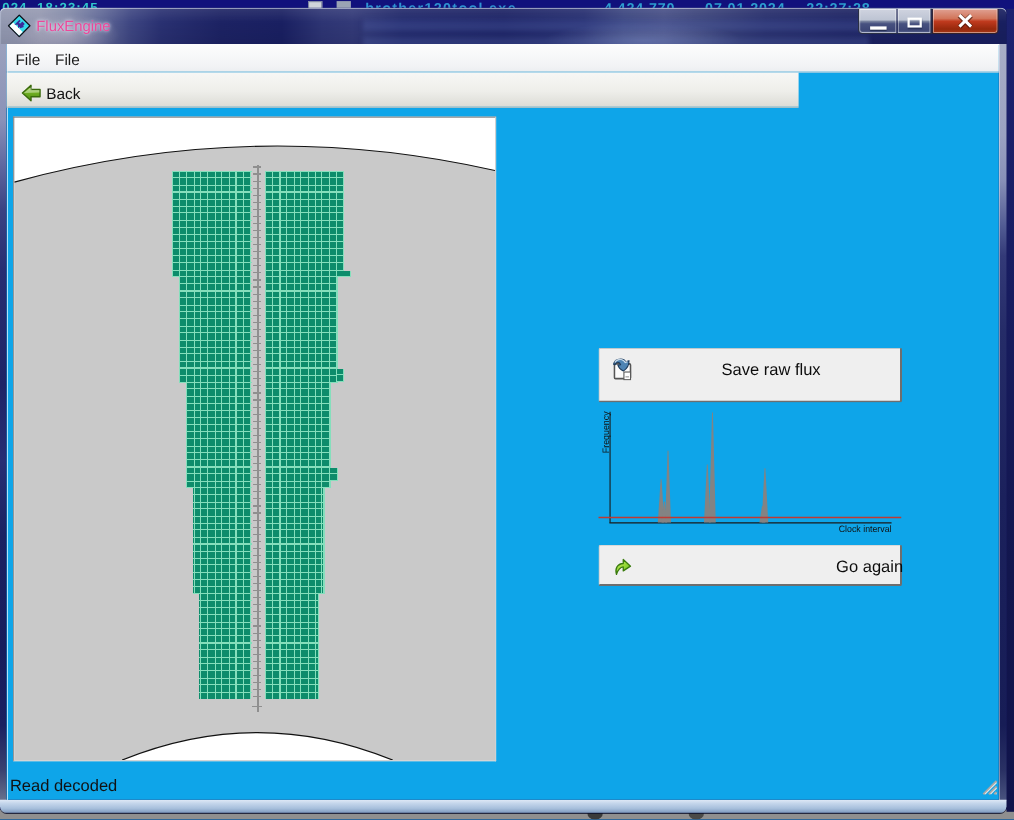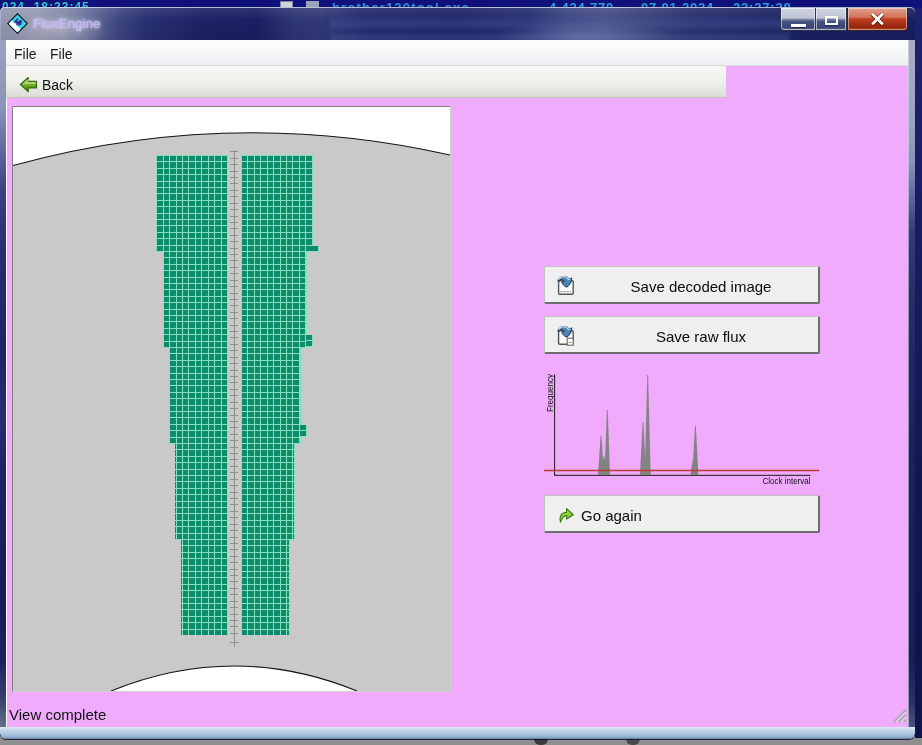--- a/index.html
+++ b/index.html
@@ -37,21 +37,21 @@
     background:linear-gradient(rgba(90,110,180,0) 0%,rgba(96,116,186,.28) 22%,rgba(90,110,180,.30) 38%,rgba(70,86,160,0) 52%,rgba(96,116,186,.22) 66%,rgba(100,120,190,.30) 82%,rgba(80,96,170,.05) 100%);
     filter:blur(2px)"></div>
 
   <svg class="abs" style="left:7px;top:6px" width="21" height="21" viewBox="0 0 21 21">
     <g transform="rotate(45 10.5 10.5)">
       <rect x="3.6" y="3.6" width="13.8" height="13.8" fill="#35d8e8" stroke="#101018" stroke-width="1.2"></rect>
       <rect x="4.4" y="12.2" width="12.2" height="4.6" fill="#ffffff"></rect>
       <path d="M7.5 6.5 L7.5 11 L9 9.5 L10.5 11 L10.5 6.5 L12 6.5 L12 11 L13.5 8" stroke="#3a2a9a" stroke-width="1.6" fill="none"></path>
     </g>
   </svg>
-  <div class="abs" style="left:33px;top:9px;font-size:13.5px;color:#c4b5fd;text-shadow:0 0 5px rgba(235,240,255,.9),0 0 2px rgba(235,240,255,.7)">FluxEngine</div>
+  <div class="abs" style="left:33px;top:9px;font-size:13.5px;color:#ec4899;text-shadow:0 0 5px rgba(235,240,255,.9),0 0 2px rgba(235,240,255,.7)">FluxEngine</div>
 
   <div class="abs" style="left:780px;top:1px;width:128px;height:23px">
 
     <div class="abs" style="left:0;top:0;width:36px;height:23px;border:1px solid #2a3045;border-top:none;border-radius:0 0 0 4px;box-sizing:border-box;
       background:linear-gradient(#d0d4e0 0%,#bdc4d3 46%,#79839f 52%,#475180 62%,#3d4676 88%,#5d6992 100%);box-shadow:inset 0 0 0 1px rgba(255,255,255,.55)">
       <div class="abs" style="left:10px;top:16px;width:15px;height:3px;background:#fff;box-shadow:0 1px 1px rgba(20,30,60,.8)"></div>
     </div>
 
     <div class="abs" style="left:36px;top:0;width:31px;height:23px;border:1px solid #2a3045;border-top:none;border-left:none;box-sizing:border-box;
       background:linear-gradient(#d0d4e0 0%,#bdc4d3 46%,#79839f 52%,#475180 62%,#3d4676 88%,#5d6992 100%);box-shadow:inset 0 0 0 1px rgba(255,255,255,.55)">
@@ -71,21 +71,21 @@
     background:linear-gradient(#9ba1bd 0%,#8a92b8 10%,#5f68a0 16%,#3a4282 22%,#272e72 30%,#1e2466 45%,#272e74 55%,#1b2162 65%,#171d5c 80%,#1a2060 90%,#3a4270 96%,#68728e 100%)"></div>
 
   <div class="abs" style="left:908px;top:33px;width:7px;height:688px;
     background:linear-gradient(#a8aec6 0%,#9aa2c2 12%,#8890b8 18%,#525c94 24%,#333a78 28%,#252c68 38%,#1b215c 60%,#171d56 90%,#2a3164 96%,#4a5480 100%);
     box-shadow:inset 1px 0 0 rgba(230,235,245,.55)"></div>
 
   <div class="abs" style="left:0;top:720px;width:915px;height:12px;border-radius:0 0 6px 6px;
     background:linear-gradient(#dfe9f6 0%,#c2d4ea 30%,#a8c0dc 65%,#8aa4c6 90%,#5a6f94 100%);
     box-shadow:0 1px 0 rgba(10,14,40,.8)"></div>
 
-  <div class="abs" style="left:6px;top:33px;width:902px;height:687px;background:#f0abfc;box-shadow:inset 1px 1px 0 #fdfdfd">
+  <div class="abs" style="left:6px;top:33px;width:902px;height:687px;background:#0ea5e9;box-shadow:inset 1px 1px 0 #fdfdfd">
 
     <div class="abs" style="left:0;top:0;width:902px;height:26px;background:linear-gradient(#fdfdfd,#f2f3f5 80%,#eceef1 100%);border-bottom:1px solid #d9dbdf;box-sizing:border-box">
       <div class="abs" style="left:8px;top:6px;font-size:14px;color:#1a1a1a">File</div>
       <div class="abs" style="left:44px;top:6px;font-size:14px;color:#1a1a1a">File</div>
     </div>
 
     <div class="abs" style="left:0;top:26px;width:720px;height:32px;
       background:linear-gradient(#f7f7f5 0%,#eeeeea 55%,#dcdcd6 100%);
       border-bottom:1px solid #c6c6c0;box-sizing:border-box">
       <svg class="abs" style="left:13px;top:10px" width="19" height="18" viewBox="0 0 19 18">
@@ -95,21 +95,21 @@
               <stop offset=".5" stop-color="#6fae21"></stop>
               <stop offset="1" stop-color="#4d8a10"></stop>
         </linearGradient>
           </defs>
         <path d="M9.2 1.6 L9.2 5.3 L17.4 5.3 L17.4 11.9 L9.2 11.9 L9.2 15.6 L1.4 8.6 Z" fill="url(#bk)" stroke="#3a6b0c" stroke-width="1.3" stroke-linejoin="round"></path>
         <path d="M9.7 2.8 L9.7 5.9 L16.8 5.9 L16.8 8.0 L2.6 8.5 Z" fill="rgba(255,255,255,.38)"></path>
       </svg>
       <div class="abs" style="left:36px;top:11px;font-size:14px;color:#111">Back</div>
     </div>
 
-    <div class="abs" style="left:3px;top:666px;font-size:15px;color:#111">View complete</div>
+    <div class="abs" style="left:3px;top:666px;font-size:15px;color:#111">Read decoded</div>
 
     <svg class="abs" style="left:884px;top:666px" width="17" height="17" viewBox="0 0 17 17">
       <g stroke="#a8a8a8" stroke-width="2">
         <line x1="16" y1="4" x2="4" y2="16"></line>
         <line x1="16" y1="9" x2="9" y2="16"></line>
         <line x1="16" y1="14" x2="14" y2="16"></line>
       </g>
       <g stroke="#e8e8e8" stroke-width="1">
         <line x1="16" y1="5.5" x2="5.5" y2="16"></line>
         <line x1="16" y1="10.5" x2="10.5" y2="16"></line>
@@ -408,32 +408,22 @@
           <line x1="217.3" x2="224.7" y1="500.62" y2="500.62"></line>
           <line x1="217.3" x2="224.7" y1="507.04" y2="507.04"></line>
           <line x1="217.3" x2="224.7" y1="513.46" y2="513.46"></line>
           <line x1="217.3" x2="224.7" y1="519.88" y2="519.88"></line>
           <line x1="217.3" x2="224.7" y1="526.30" y2="526.30"></line>
           <line x1="216.5" x2="225.5" y1="535.5" y2="535.5"></line>
         </g>
       </svg>
     </div>
 
-    <div class="abs" style="left:538px;top:226px;width:276px;height:38px;background:#efefef;border:solid #6e6e6e;border-width:1px 2px 2px 1px;border-top-color:#c2c2c2;border-left-color:#c2c2c2;border-radius:2px;box-sizing:border-box">
-      <svg class="abs" style="left:12px;top:8px" width="18" height="21" viewBox="0 0 18 21">
-        <rect x="2.6" y="4.6" width="4.5" height="2.6" fill="#f4f4f4" stroke="#9a9a9a" stroke-width=".8"></rect>
-        <rect x="1.6" y="5.8" width="14.6" height="13.4" rx="1.0" fill="#fbfbfb" stroke="#555555" stroke-width="1.4"></rect>
-        <line x1="3.2" y1="16.6" x2="14" y2="16.6" stroke="#a0a0a0" stroke-width="1.1" stroke-dasharray="2.2 1"></line>
-        <path d="M0.8 6.2 C1.6 2.0 6.6 0.2 10.6 2.3 L12.0 3.9 L14.8 2.9 C14.9 6.3 12.9 10.2 9.7 12.2 C7.0 10.9 5.3 9.2 4.7 6.9 L7.2 6.6 L6.3 5.0 C4.7 3.7 2.9 4.3 2.1 6.6 Z" fill="#4e84b4" stroke="#1c3a5c" stroke-width="1" stroke-linejoin="round"></path>
-        <path d="M1.9 4.6 C3.2 1.6 7.4 0.7 10.1 2.9 L11.4 4.5 L13.4 3.8" stroke="rgba(225,238,250,.85)" stroke-width="1.2" fill="none"></path>
-      </svg>
-      <div class="abs" style="left:36px;top:11px;width:240px;text-align:center;font-size:15px;color:#0c0c0c">Save decoded image</div>
-    </div>
-
-    <div class="abs" style="left:538px;top:276px;width:276px;height:38px;background:#efefef;border:solid #6e6e6e;border-width:1px 2px 2px 1px;border-top-color:#c2c2c2;border-left-color:#c2c2c2;border-radius:2px;box-sizing:border-box">
+
+    <div class="abs" style="left:538px;top:276px;width:276px;height:50px;background:#efefef;border:solid #6e6e6e;border-width:1px 2px 2px 1px;border-top-color:#c2c2c2;border-left-color:#c2c2c2;border-radius:2px;box-sizing:border-box">
       <svg class="abs" style="left:12px;top:8px" width="18" height="21" viewBox="0 0 18 21">
         <rect x="2.6" y="4.6" width="4.5" height="2.6" fill="#f4f4f4" stroke="#9a9a9a" stroke-width=".8"></rect>
         <rect x="1.6" y="5.8" width="14.6" height="13.4" rx="1.0" fill="#fbfbfb" stroke="#555555" stroke-width="1.4"></rect>
         <path d="M0.8 6.2 C1.6 2.0 6.6 0.2 10.6 2.3 L12.0 3.9 L14.8 2.9 C14.9 6.3 12.9 10.2 9.7 12.2 C7.0 10.9 5.3 9.2 4.7 6.9 L7.2 6.6 L6.3 5.0 C4.7 3.7 2.9 4.3 2.1 6.6 Z" fill="#4e84b4" stroke="#1c3a5c" stroke-width="1" stroke-linejoin="round"></path>
         <path d="M1.9 4.6 C3.2 1.6 7.4 0.7 10.1 2.9 L11.4 4.5 L13.4 3.8" stroke="rgba(225,238,250,.85)" stroke-width="1.2" fill="none"></path>
         <rect x="10.2" y="13.2" width="6" height="7" fill="#ffffff" stroke="#5a5a5a" stroke-width="1"></rect>
         <line x1="11.6" y1="17.6" x2="14.8" y2="17.6" stroke="#8a8a8a" stroke-width=".9"></line>
       </svg>
       <div class="abs" style="left:36px;top:11px;width:240px;text-align:center;font-size:15px;color:#0c0c0c">Save raw flux</div>
     </div>
@@ -459,17 +449,17 @@
       <svg class="abs" style="left:13px;top:9px" width="17" height="19" viewBox="0 0 17 19">
         <defs>
             <linearGradient id="grn" x1="0" y1="0" x2="1" y2="1">
           <stop offset="0" stop-color="#d7f07c"></stop>
               <stop offset=".45" stop-color="#9cdc3a"></stop>
               <stop offset="1" stop-color="#5cb816"></stop>
         </linearGradient>
           </defs>
         <path d="M2.4 17.2 C0.9 12.0 3.2 7.6 8.6 7.3 L8.6 3.6 L15.2 9.7 L8.6 14.0 L8.6 10.4 C5.6 10.7 3.9 12.8 2.4 17.2 Z" fill="url(#grn)" stroke="#3a7c0e" stroke-width="1.2" stroke-linejoin="round"></path>
       </svg>
-      <div class="abs" style="left:36px;top:11px;width:240px;text-align:left;font-size:15px;color:#0c0c0c">Go again</div>
+      <div class="abs" style="left:36px;top:11px;width:240px;text-align:right;font-size:15px;color:#0c0c0c">Go again</div>
     </div>
 
   </div>
 </div>
 
 </body></html>

